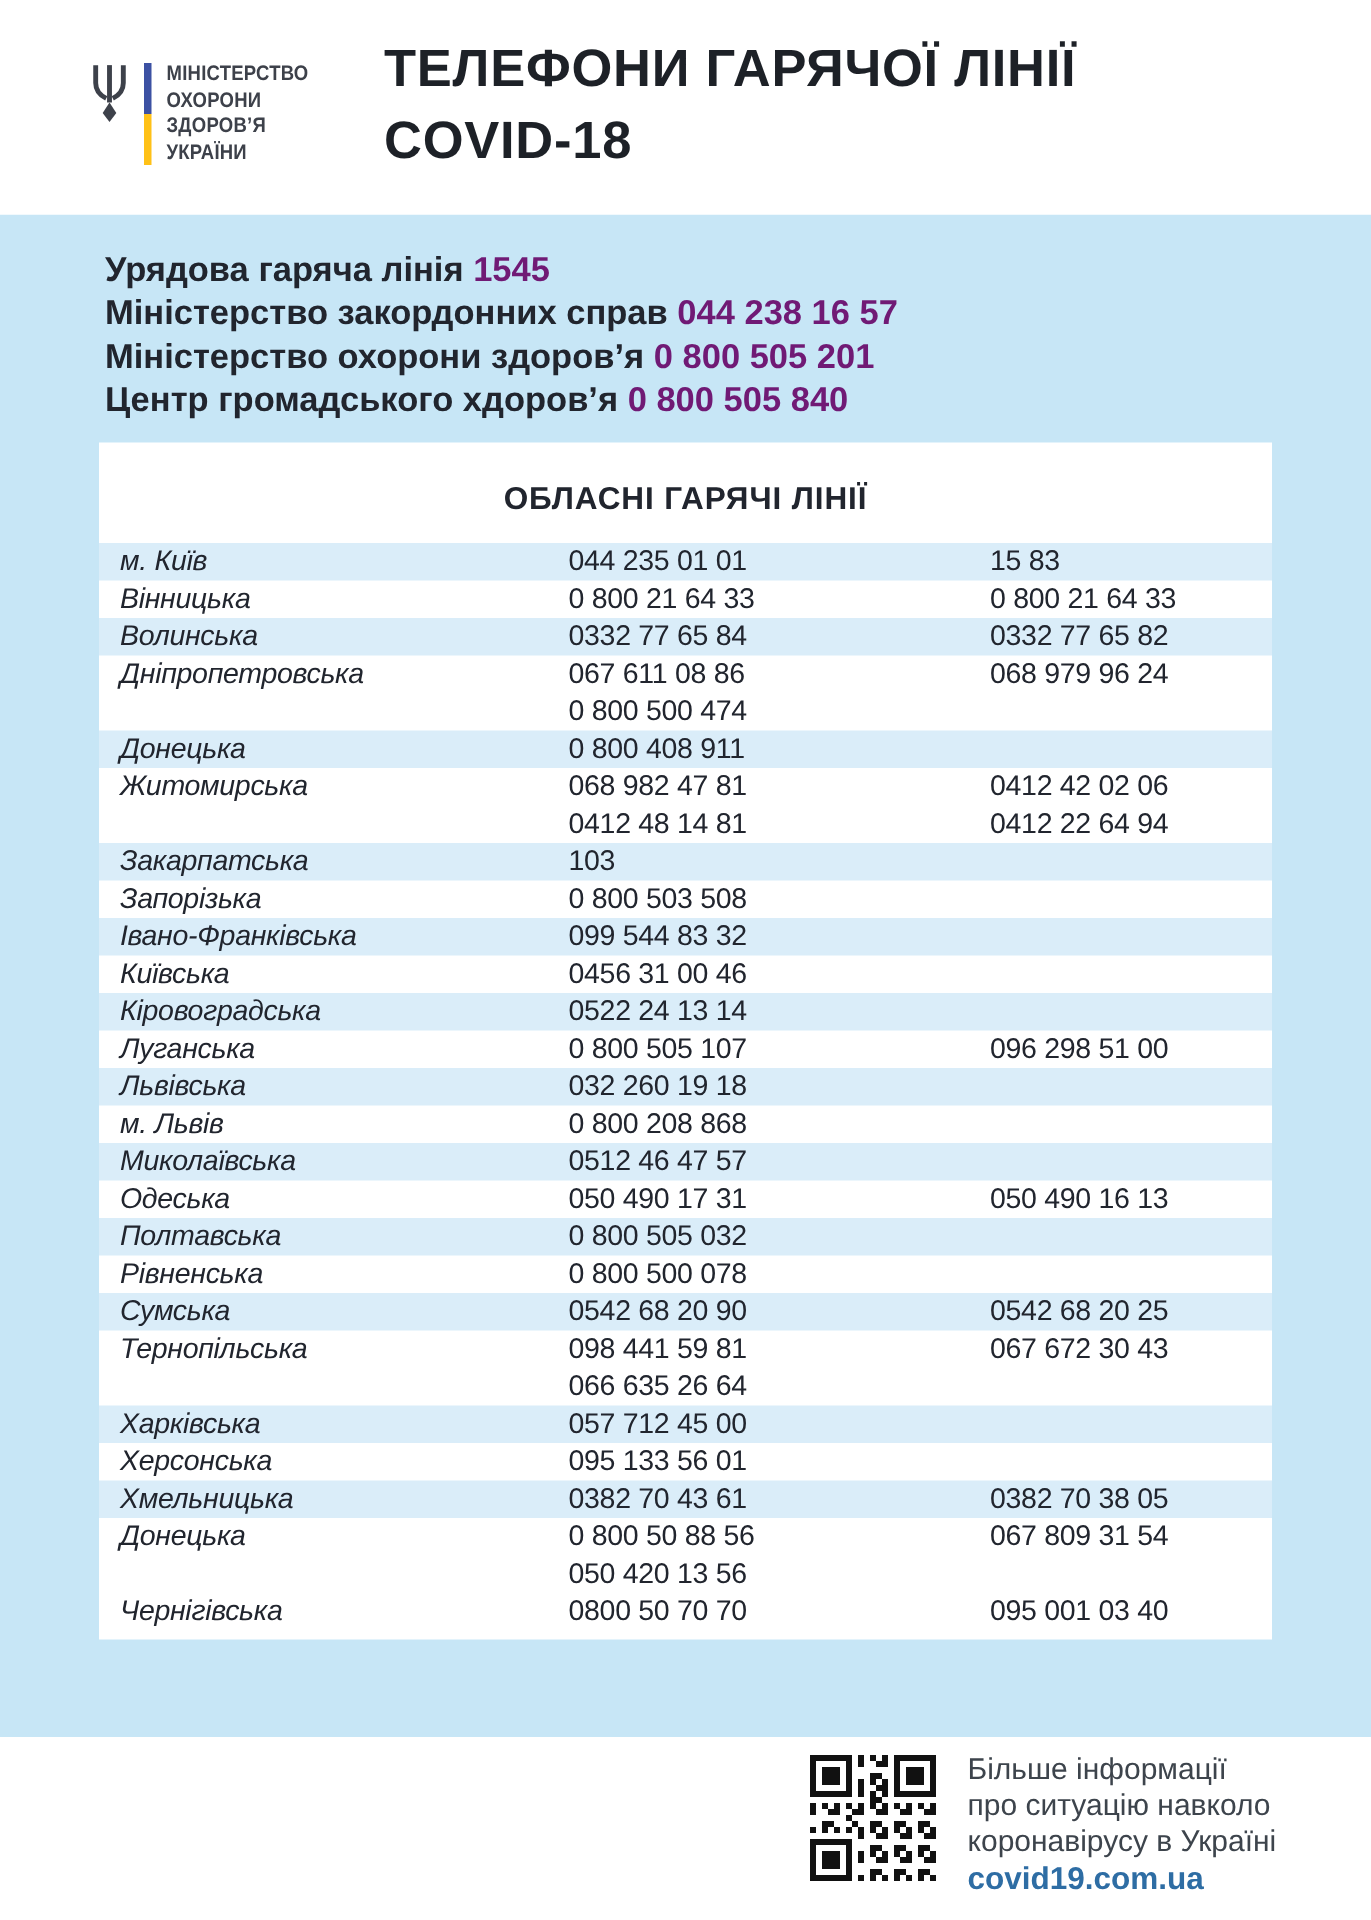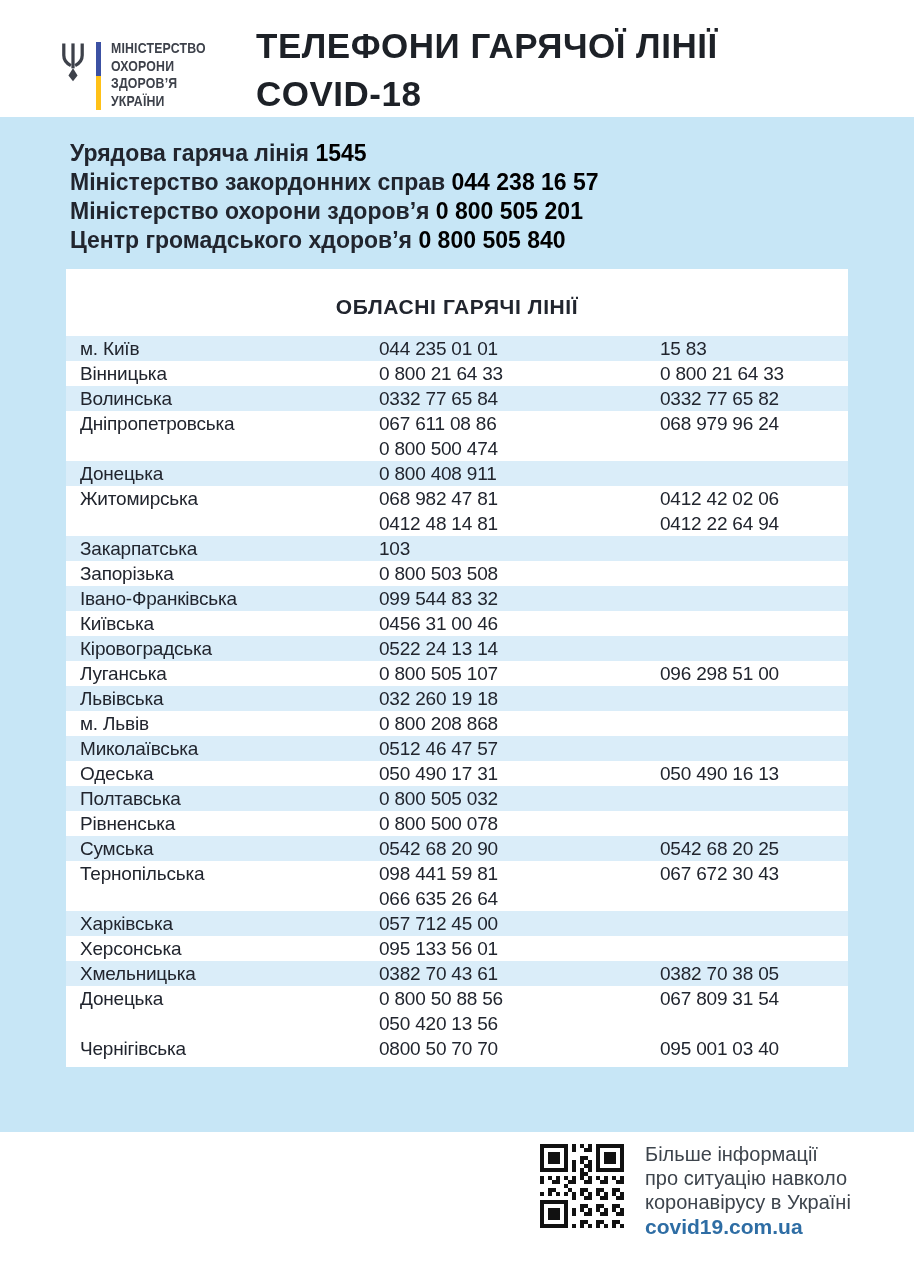--- a/index.html
+++ b/index.html
@@ -1,44 +1,44 @@
 <!DOCTYPE html>
 <html lang="uk"><head>
 <meta charset="utf-8">
 <style>
   * { margin:0; padding:0; box-sizing:border-box; }
   html,body { width:914px; }
   body { font-family:"Liberation Sans","DejaVu Sans",sans-serif; background:#ffffff; }
   .page { position:relative; width:914px; height:1280px; overflow:hidden; background:#ffffff; }
 
   
-  .header { position:relative; width:914px; height:117px; background:#ffffff; }
+  .header { position:relative; width:914px; height:143px; background:#ffffff; }
   .logo { position:absolute; left:60px; top:40px; display:flex; align-items:flex-start; }
   .logo-trident { width:26px; height:44px; margin-top:2px; }
   .logo-divider { width:5px; height:68px; margin:2px 10px 0 10px;
                   background:linear-gradient(to bottom,#3c51a3 0 50%,#ffc117 50% 100%); }
   .logo-text { font-size:14px; line-height:17.5px; font-weight:700; color:#3d414a;
                letter-spacing:.2px; transform:scaleX(.88); transform-origin:left top; }
   .page-title { position:absolute; left:256px; top:22px; font-size:35px; line-height:48px;
                 font-weight:700; color:#1d2127; letter-spacing:.5px; }
 
   
   .blue-section { width:914px; height:1015px; background:#c7e6f6; }
   .hotlines { padding:22px 0 0 70px; }
   .hotline-line { font-size:23px; line-height:29px; font-weight:700; color:#21252e; }
-  .hotline-line .phone { color:#000000; }
+  .hotline-line .phone { color:#701a75; }
 
   
   .table-panel { width:782px; margin-left:66px; margin-top:14px; background:#ffffff; padding-bottom:6px; }
   .table-title { text-align:center; padding:26px 0 17px 0; font-size:21px; font-weight:700;
                  color:#21252e; letter-spacing:.6px; }
   .trow { display:grid; grid-template-columns:313px 281px auto; }
   .trow.alt { background:#daedf9; }
   .c { font-size:19px; line-height:25px; color:#21252e; font-weight:500; letter-spacing:-.2px; }
-  .c.region { padding-left:14px; }
+  .c.region { padding-left:14px;font-style:italic; }
 
   
   .footer { position:relative; width:914px; height:102px; background:#ffffff; }
   .qr { position:absolute; left:540px; top:12px; width:84px; height:84px; }
   .footer-text { position:absolute; left:645px; top:10px; font-size:20px; line-height:24px;
                  font-weight:500; color:#3d444c; }
   .footer-link { display:block; margin-top:1px; font-size:21px; font-weight:700; color:#2e6da4;
                  text-decoration:none; }
 </style>
 </head>

